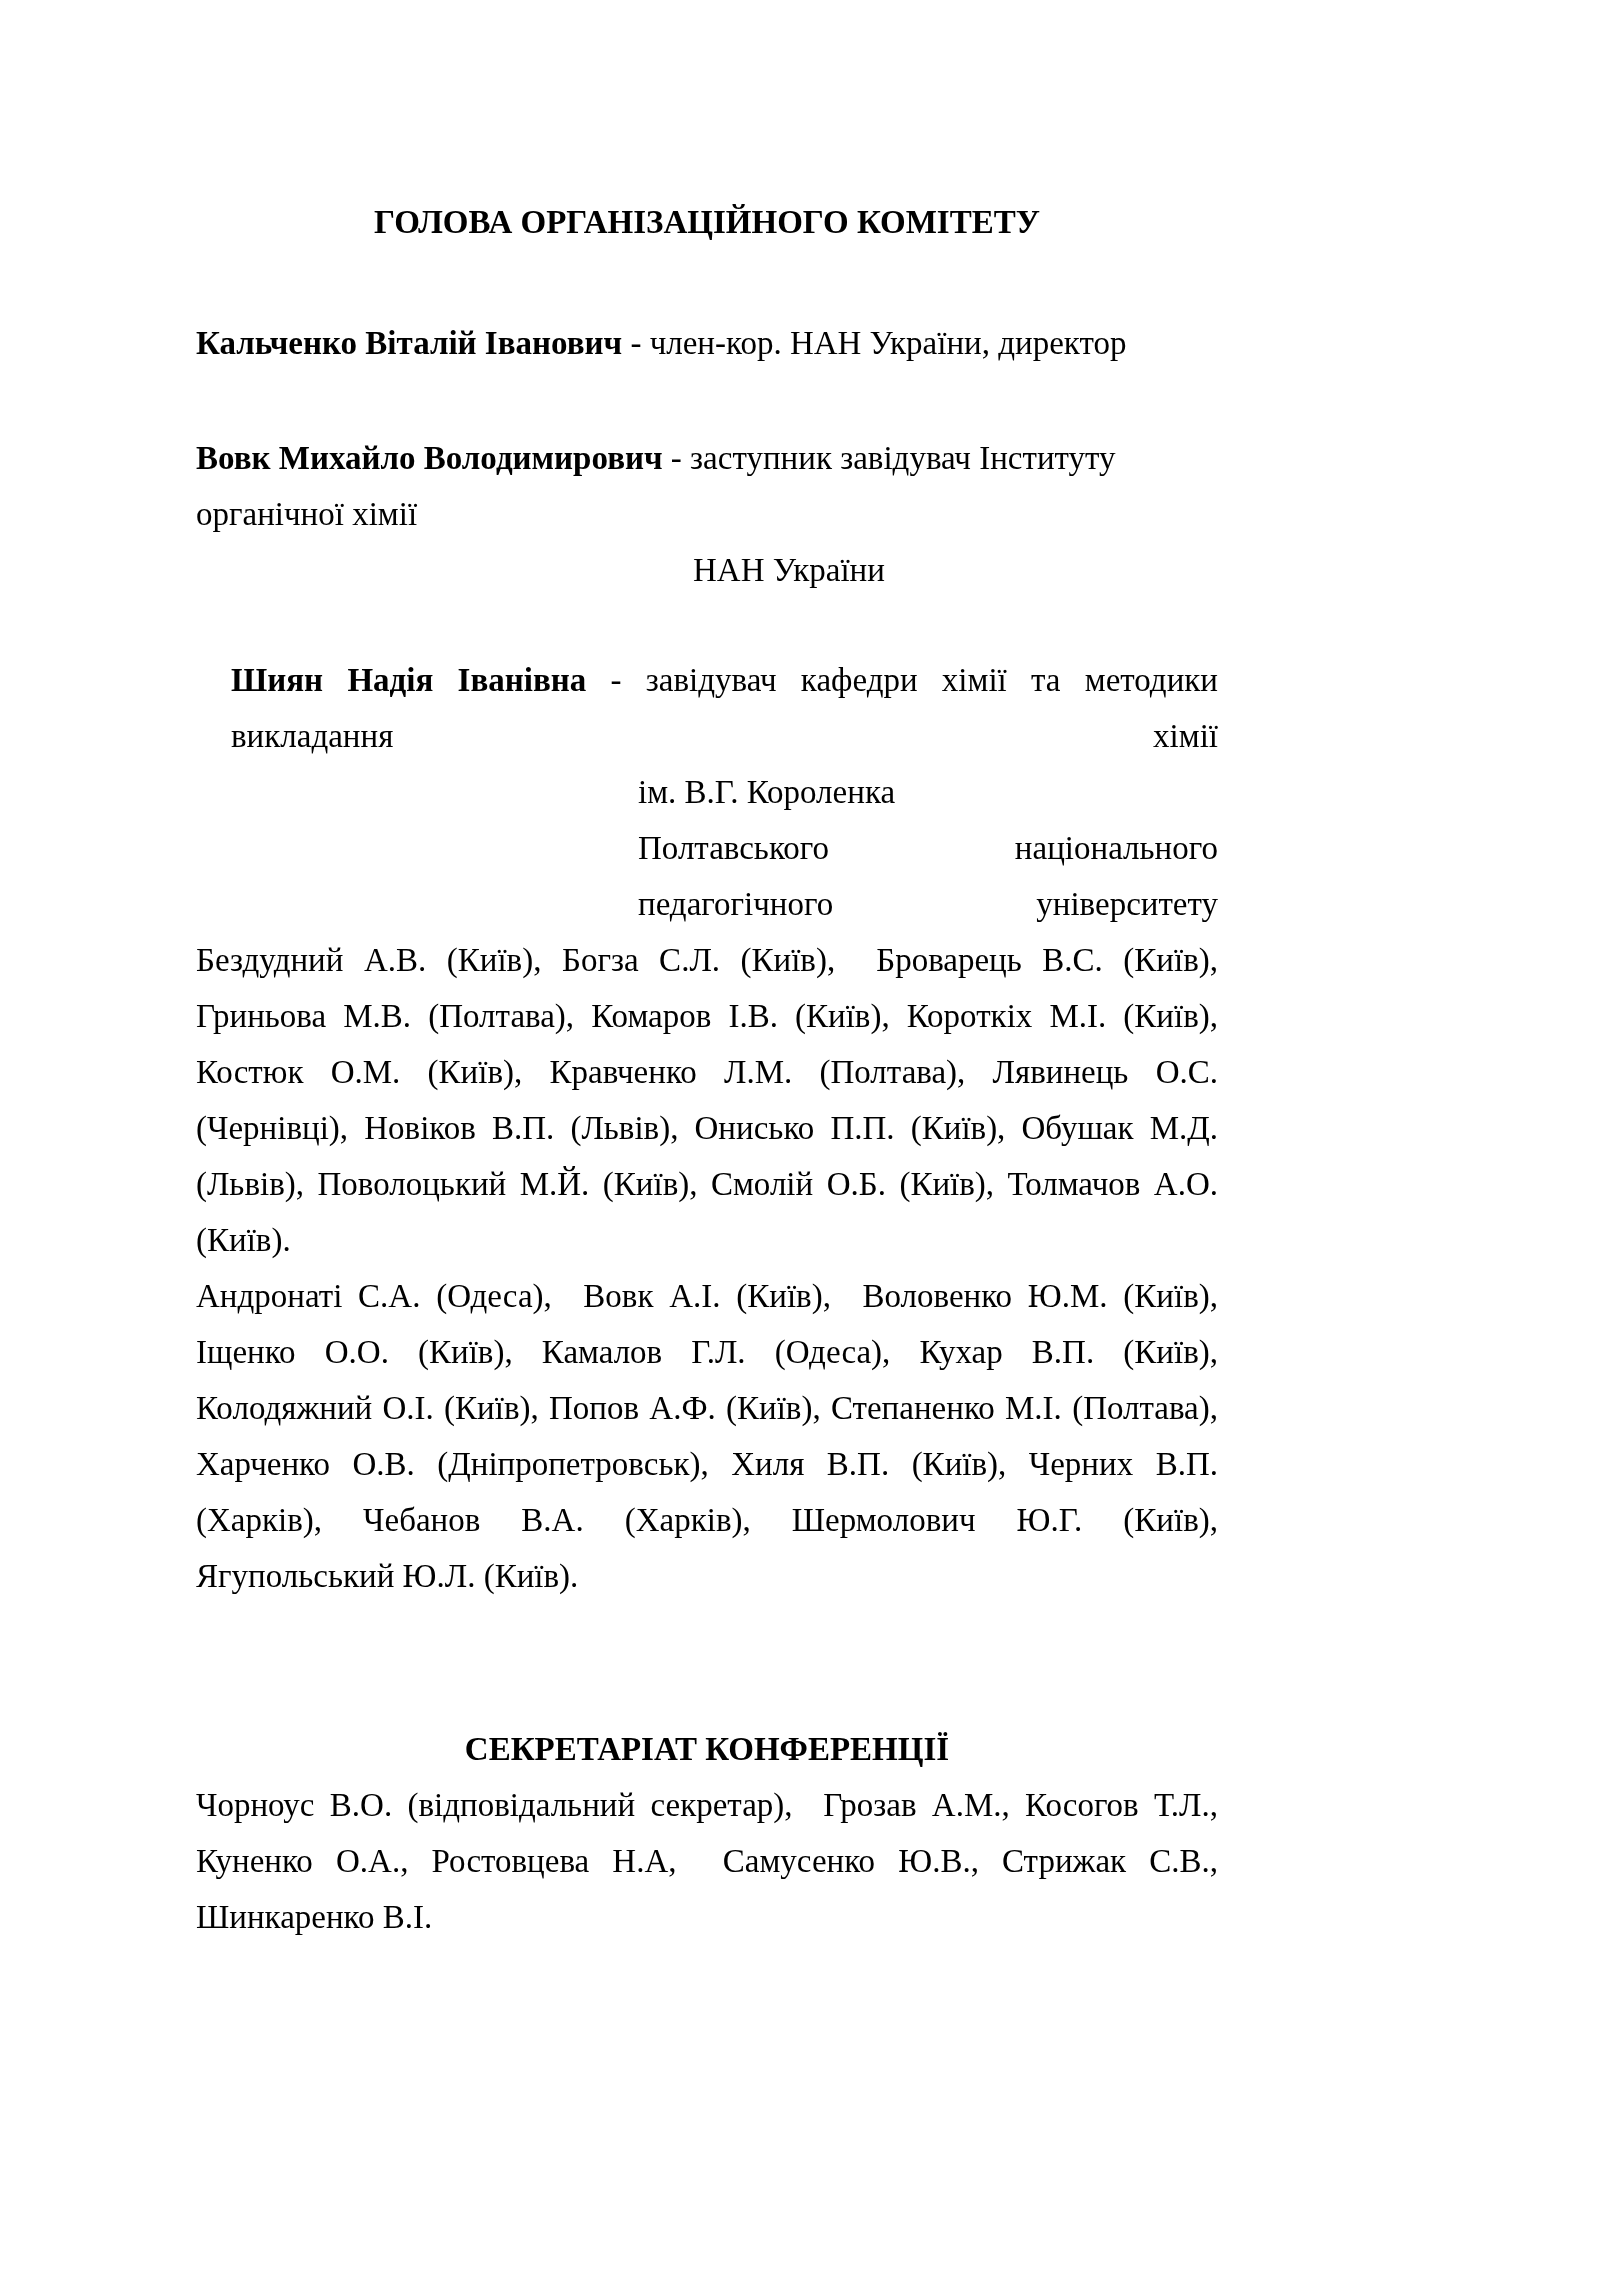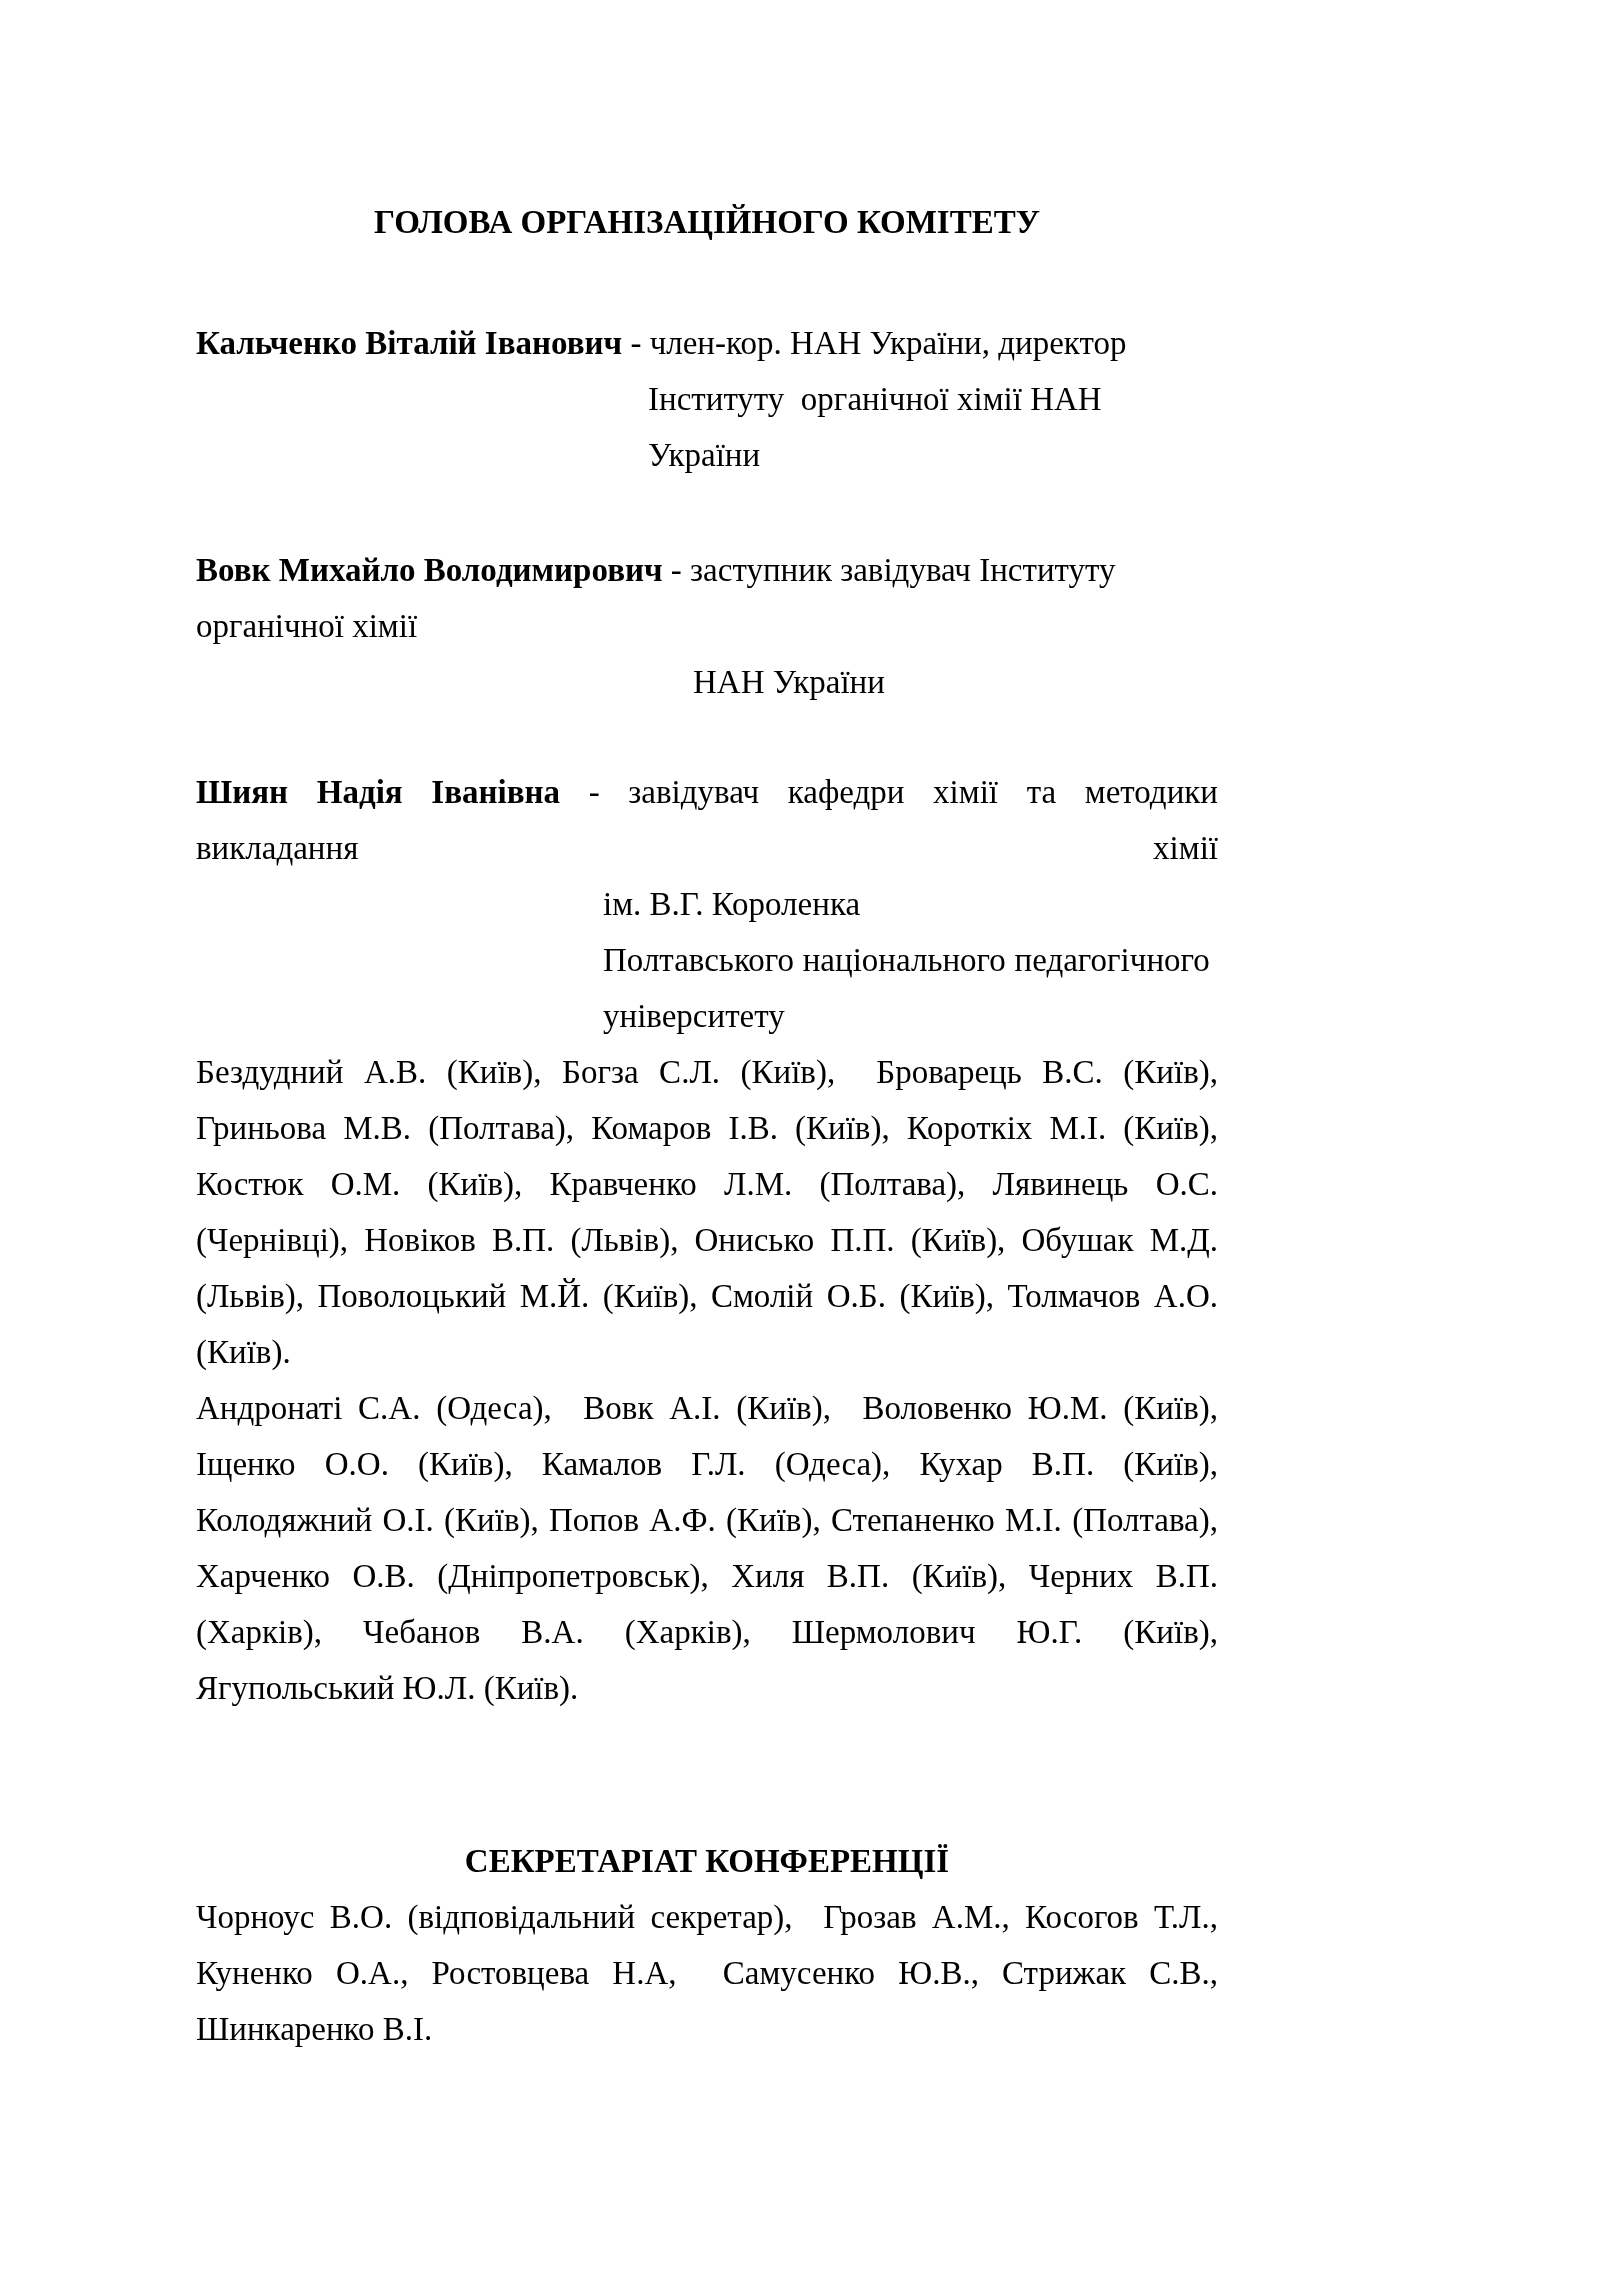--- a/index.html
+++ b/index.html
@@ -27,21 +27,21 @@
     font-size: 33px;
     line-height: 56px;
   }
   .line { min-height: 56px; }
   .bold { font-weight: bold; }
 
   
   .chairman-block   { margin-top: 65px; }
   .cochairs-heading { margin-top: 112px; }
   .cochair1-block   { margin-top: 59px;  }
-  .cochair2-block   { margin-top: 54px;  }
+  .cochair2-block   { margin-top: 54px; margin-left: 35px;  }
   .org-heading      { margin-top: 118px; }
   .prog-heading     { margin-top: 55px;  }
   .secr-heading     { margin-top: 117px; }
 
   .indent-chairman { padding-left: 452px; }
   .indent-cochair1 { padding-left: 497px; }
   .indent-cochair2 { padding-left: 407px; }
 
   .justify-full {
     text-align: justify;
@@ -54,21 +54,20 @@
 </style>
 </head>
 <body>
 
 <div class="page">
 
   <div class="heading">ГОЛОВА ОРГАНІЗАЦІЙНОГО КОМІТЕТУ</div>
 
   <div class="chairman-block">
     <div class="line"><span class="bold">Кальченко Віталій Іванович</span><span> - член-кор. НАН України, директор</span></div>
-    <div class="line indent-chairman">Інституту&nbsp; органічної хімії НАН України</div>
   </div>
 
 
   <div class="cochair1-block">
     <div class="line"><span class="bold">Вовк Михайло Володимирович</span><span> - заступник завідувач Інституту органічної хімії</span></div>
     <div class="line indent-cochair1">НАН України</div>
   </div>
 
   <div class="cochair2-block">
     <div class="line justify-full"><span class="bold">Шиян Надія Іванівна</span><span> - завідувач кафедри хімії та методики викладання хімії</span></div>

